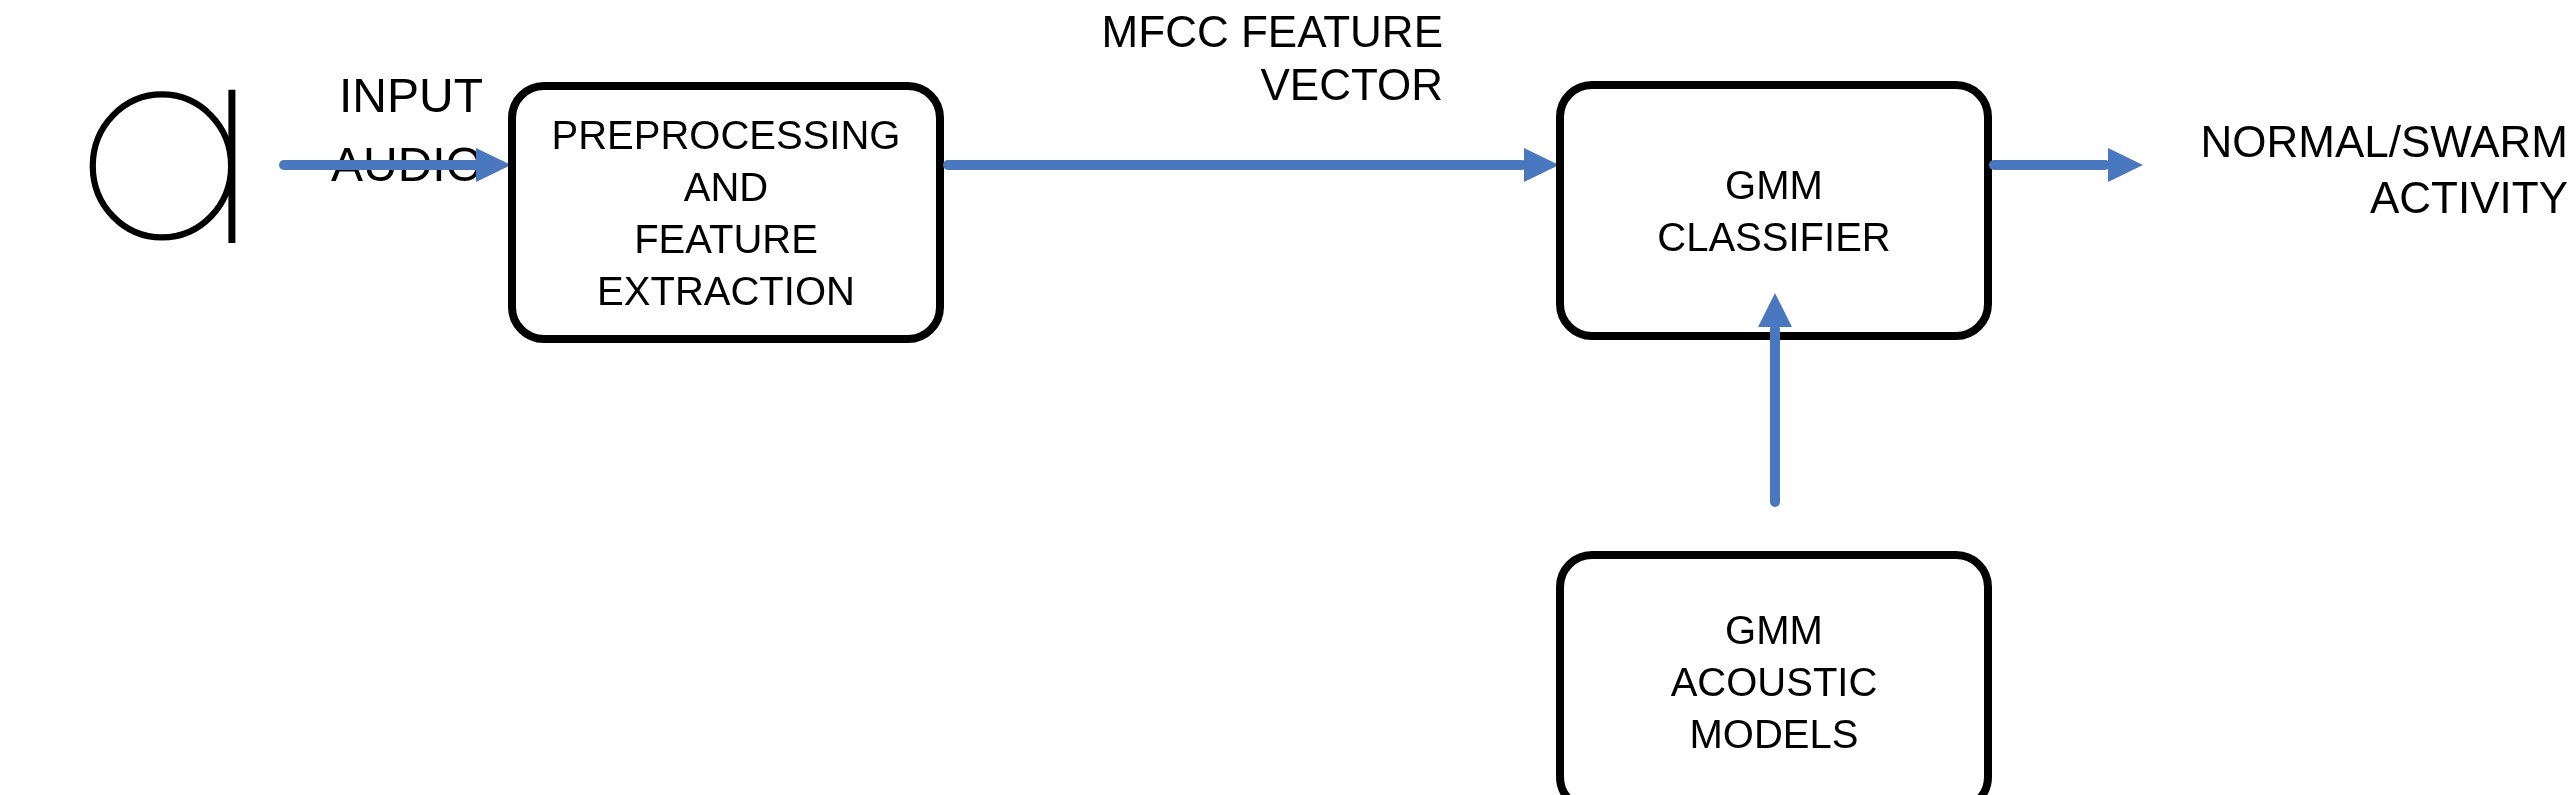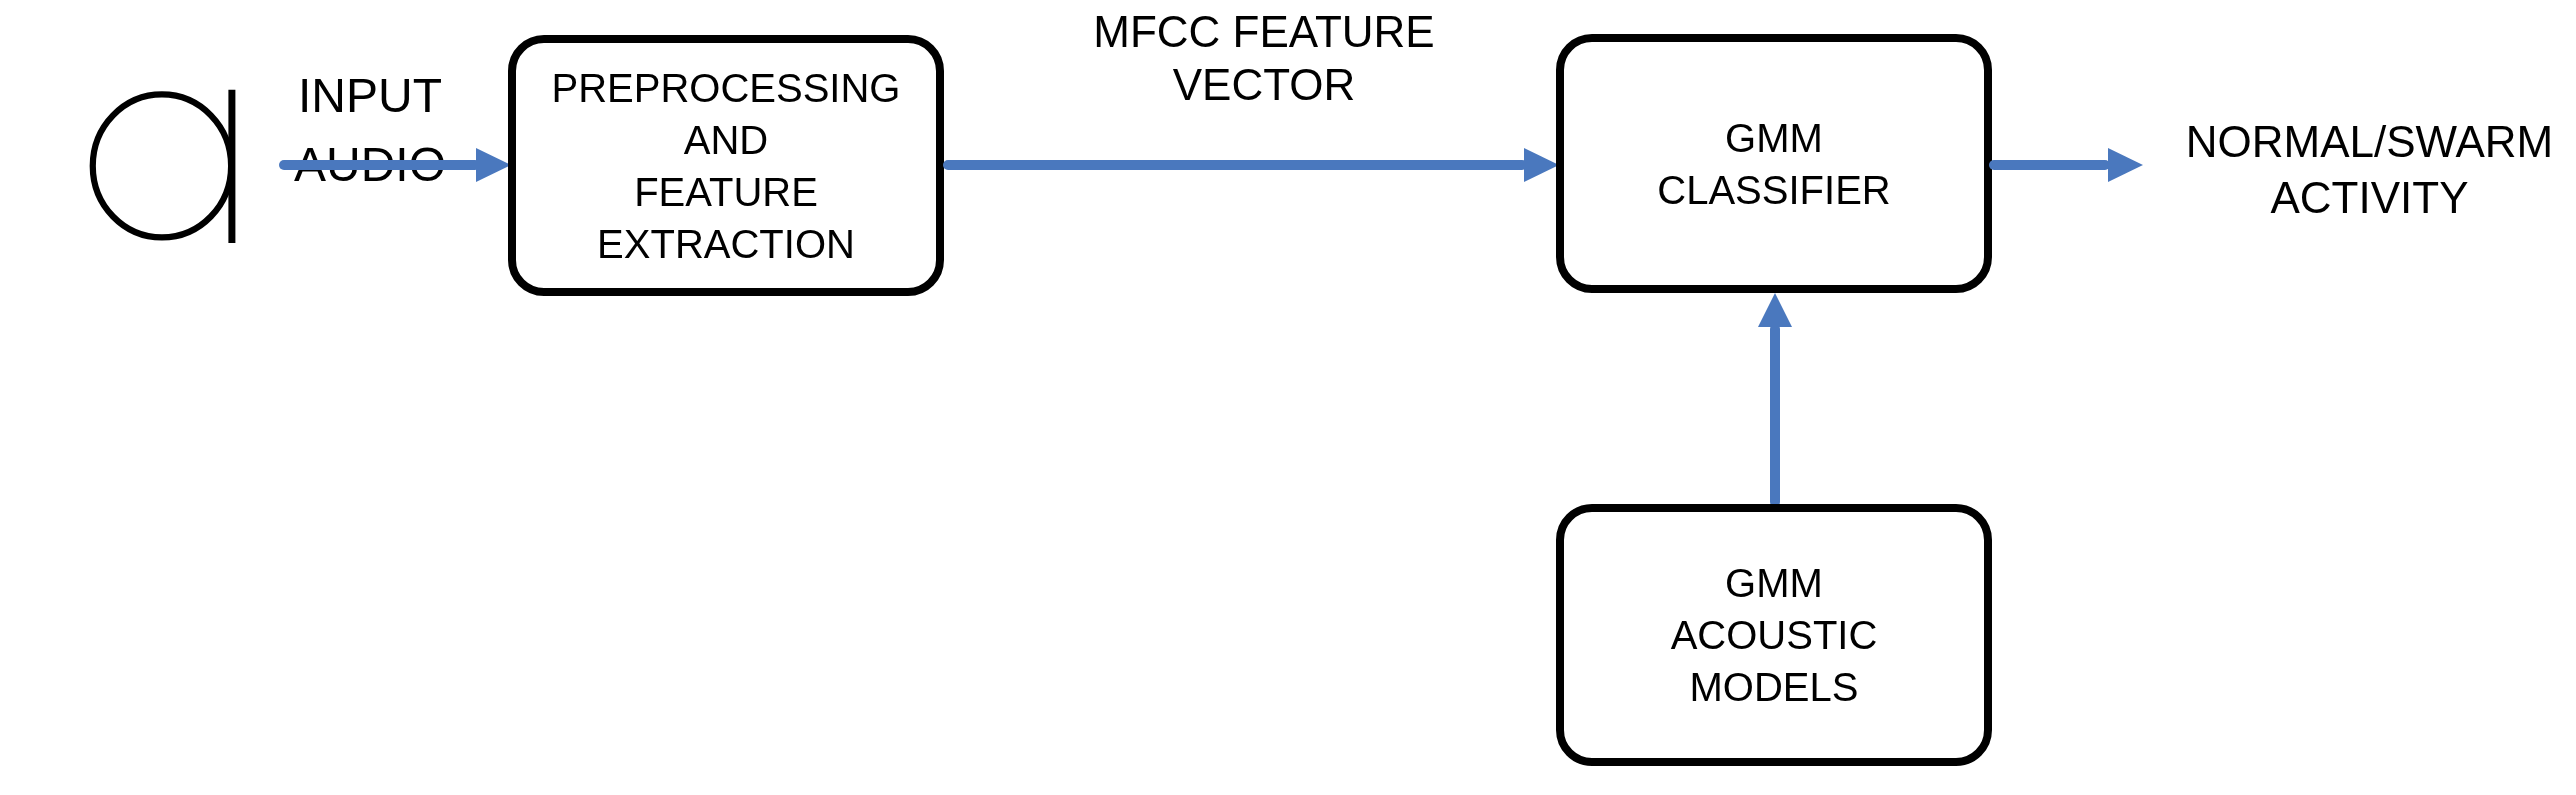--- a/index.html
+++ b/index.html
@@ -10,36 +10,37 @@
     background: #ffffff;
     font-family: "Liberation Sans", sans-serif;
     color: #000000;
     overflow: hidden;
   }
   .abs { position: absolute; }
 
   
   .label {
     white-space: pre-line;
-    text-align: center;
+    text-align: right;
     color: #000000;
     font-weight: 400;
   }
   .label-lg { font-size: 44px; line-height: 53px; }
   .label-md { font-size: 48px; line-height: 69px; }
 
   
   .box {
     box-sizing: border-box;
     border: 8.6px solid #000000;
     border-radius: 36px;
     background: #ffffff;
     display: flex;
     align-items: center;
     justify-content: center;
+    margin-top: 47px;
   }
   .box-text {
     white-space: pre-line;
     text-align: center;
     font-size: 40px;
     line-height: 52px;
     font-weight: 400;
   }
 
   

